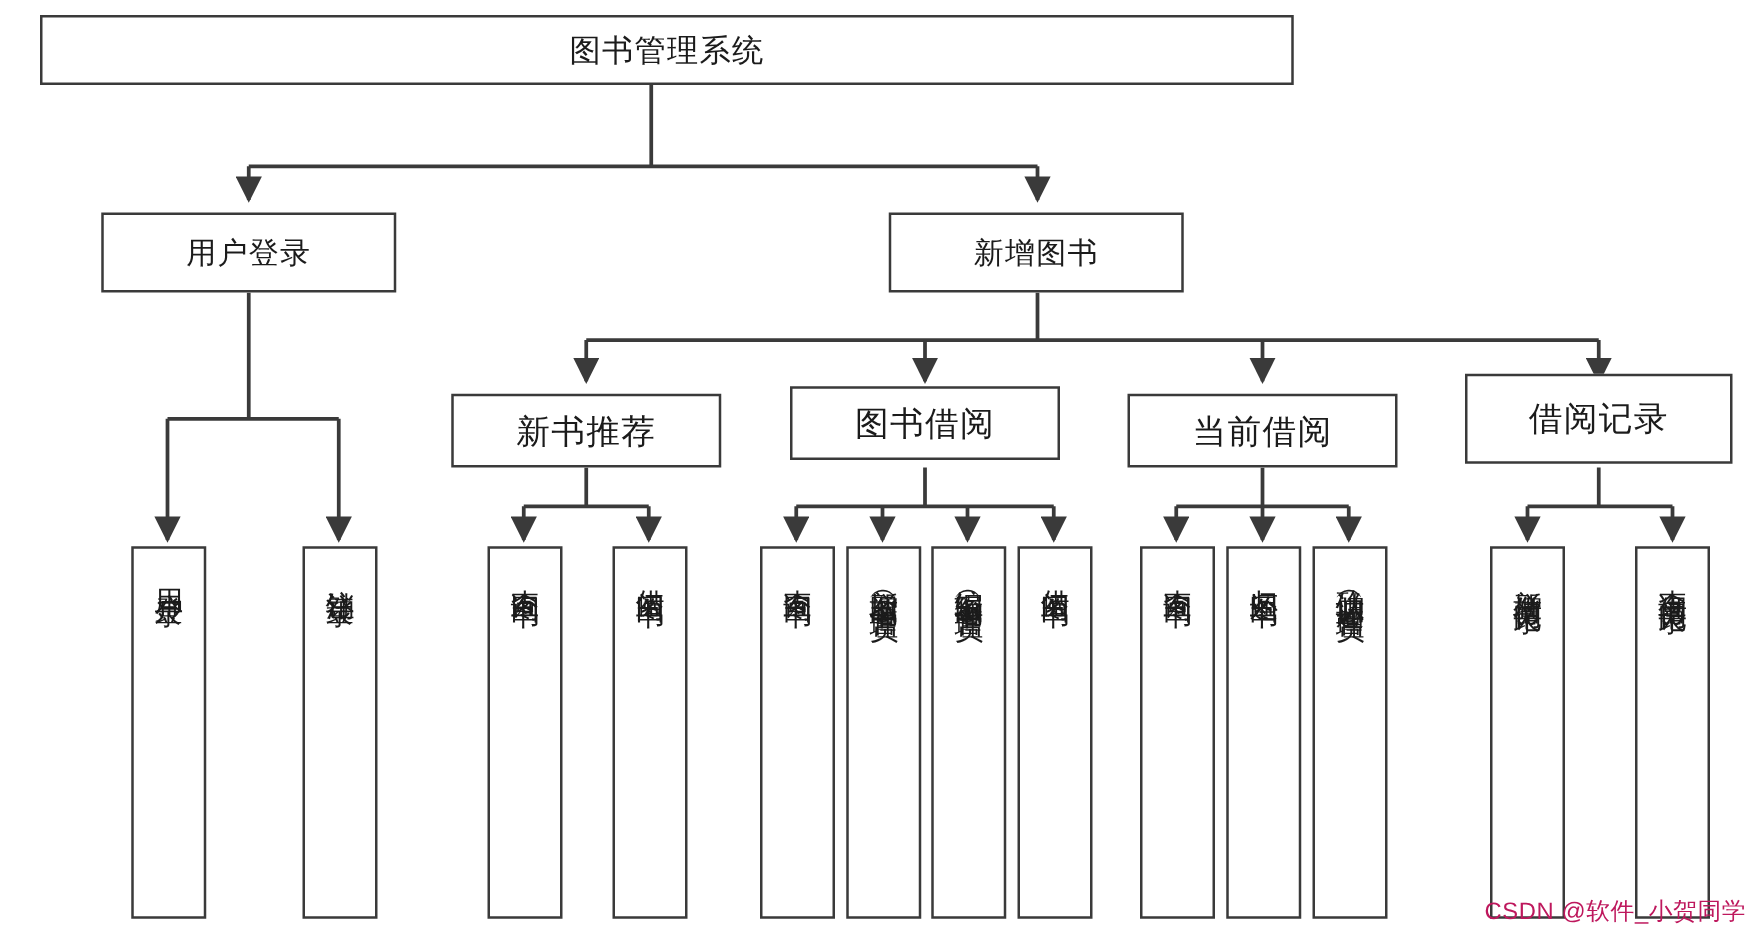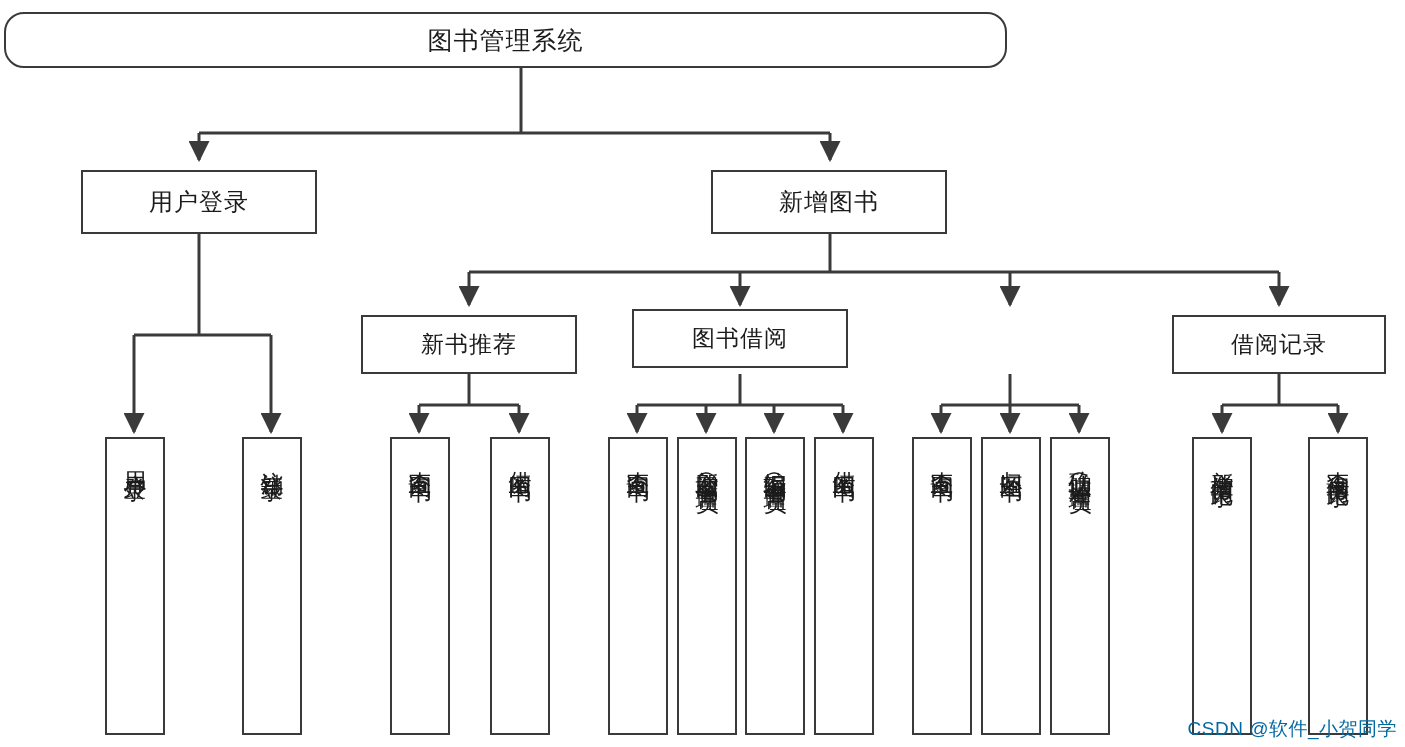--- a/index.html
+++ b/index.html
@@ -36,21 +36,21 @@
     justify-content: center;
     color: #1b1b1b;
   }
   .node.root {
     font-size: 25px;
   }
   .node.lvl2 {
     font-size: 24px;
   }
   .node.lvl3 {
-    font-size: 23px;
+    font-size: 27px;
   }
   .node.leaf {
     font-size: 23px;
     align-items: flex-start;
     justify-content: center;
     padding-top: 14px;
   }
   .vtext {
     writing-mode: vertical-rl;
     text-orientation: upright;
@@ -60,21 +60,21 @@
   }
   .htext {
     letter-spacing: 1px;
     white-space: nowrap;
   }
   .watermark {
     position: absolute;
     right: 8px;
     bottom: 5px;
     font-size: 19px;
-    color: #0369a1;
+    color: #be185d;
     letter-spacing: 0.5px;
     white-space: nowrap;
   }
 </style>
 </head>
 <body>
 
 <div id="canvas">
 
   <svg class="connectors" viewBox="0 0 1405 747" xmlns="http://www.w3.org/2000/svg">
@@ -120,38 +120,41 @@
       <path d="M 1010 405 L 1010 432" marker-end="url(#arrow)"></path>
       <path d="M 1079 405 L 1079 432" marker-end="url(#arrow)"></path>
 
       <path d="M 1279 374 L 1279 405"></path>
       <path d="M 1222 405 L 1338 405"></path>
       <path d="M 1222 405 L 1222 432" marker-end="url(#arrow)"></path>
       <path d="M 1338 405 L 1338 432" marker-end="url(#arrow)"></path>
     </g>
   </svg>
 
-  <div class="node root" style="left:4px; top:12px; width:1003px; height:56px;border-radius:20px;">
+  <div class="node root" style="left:32px; top:12px; width:1003px; height:56px;">
     <span class="htext">图书管理系统</span>
   </div>
 
   <div class="node lvl2" style="left:81px; top:170px; width:236px; height:64px;">
     <span class="htext">用户登录</span>
   </div>
   <div class="node lvl2" style="left:711px; top:170px; width:236px; height:64px;">
     <span class="htext">新增图书</span>
   </div>
 
   <div class="node lvl3" style="left:361px; top:315px; width:216px; height:59px;">
     <span class="htext">新书推荐</span>
   </div>
   <div class="node lvl3" style="left:632px; top:309px; width:216px; height:59px;">
     <span class="htext">图书借阅</span>
   </div>
-  <div class="node lvl3" style="left:1172px; top:315px; width:214px; height:59px;">
+  <div class="node lvl3" style="left:902px; top:315px; width:216px; height:59px;">
+    <span class="htext">当前借阅</span>
+  </div>
+  <div class="node lvl3" style="left:1172px; top:299px; width:214px; height:72px;">
     <span class="htext">借阅记录</span>
   </div>
 
   <div class="node leaf" style="left:105px; top:437px; width:60px; height:298px;">
     <span class="vtext">用户登录</span>
   </div>
   <div class="node leaf" style="left:242px; top:437px; width:60px; height:298px;">
     <span class="vtext">注销登录</span>
   </div>
 

